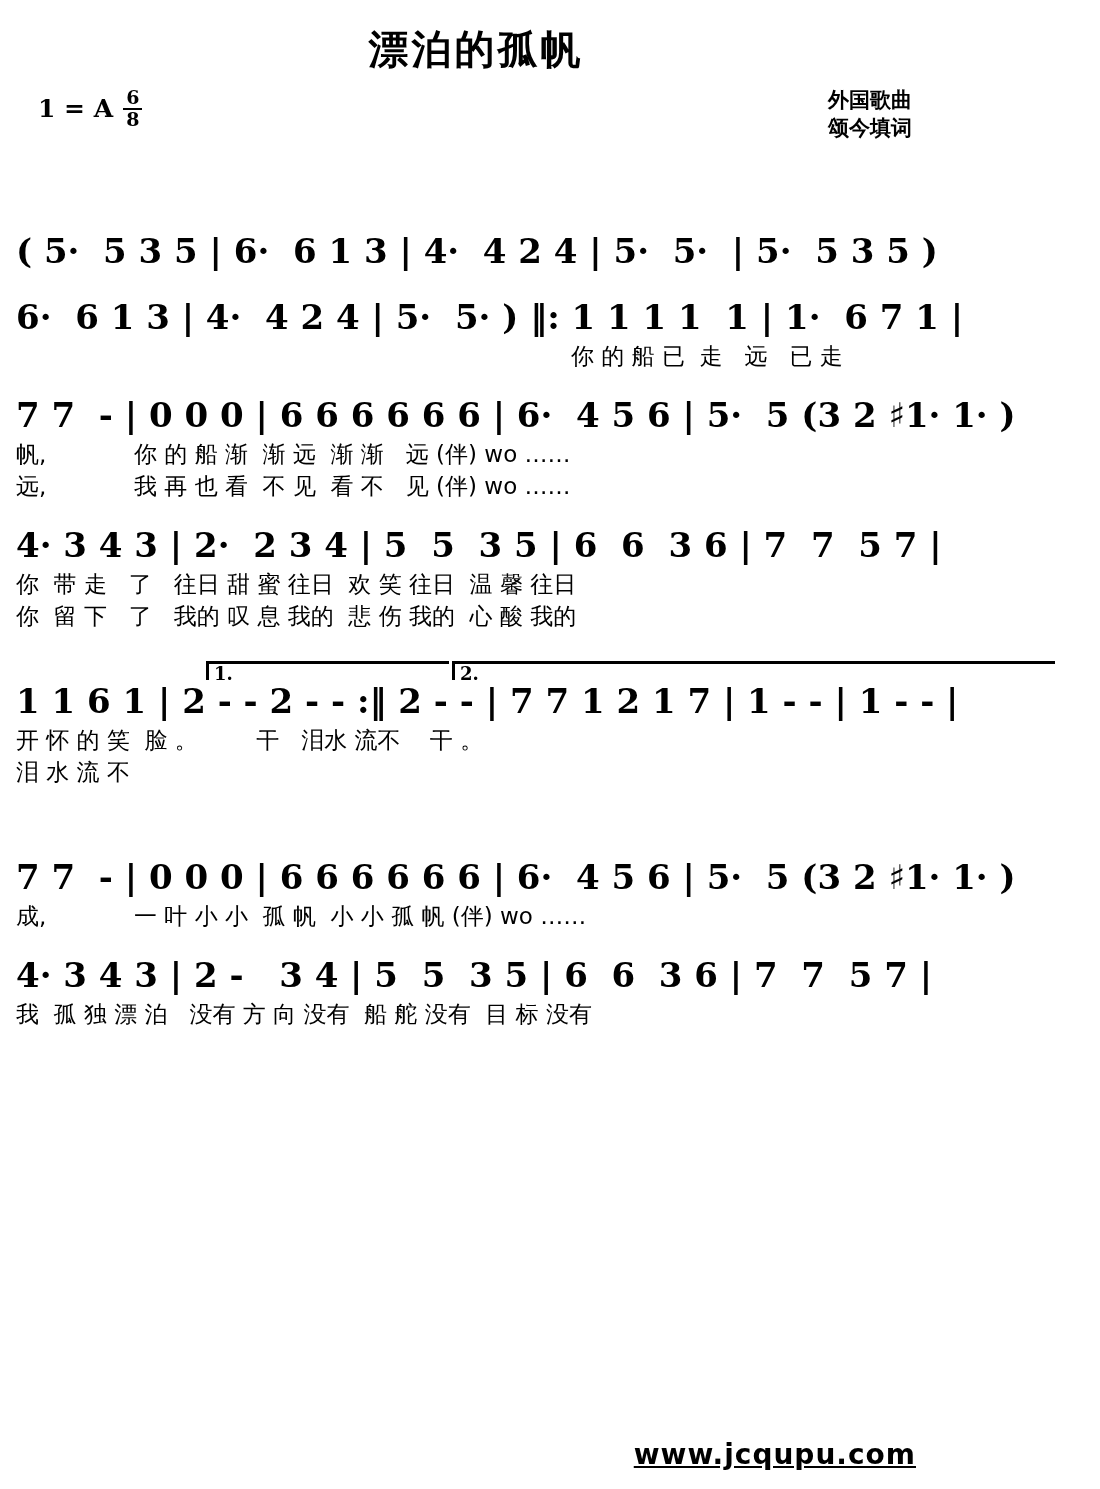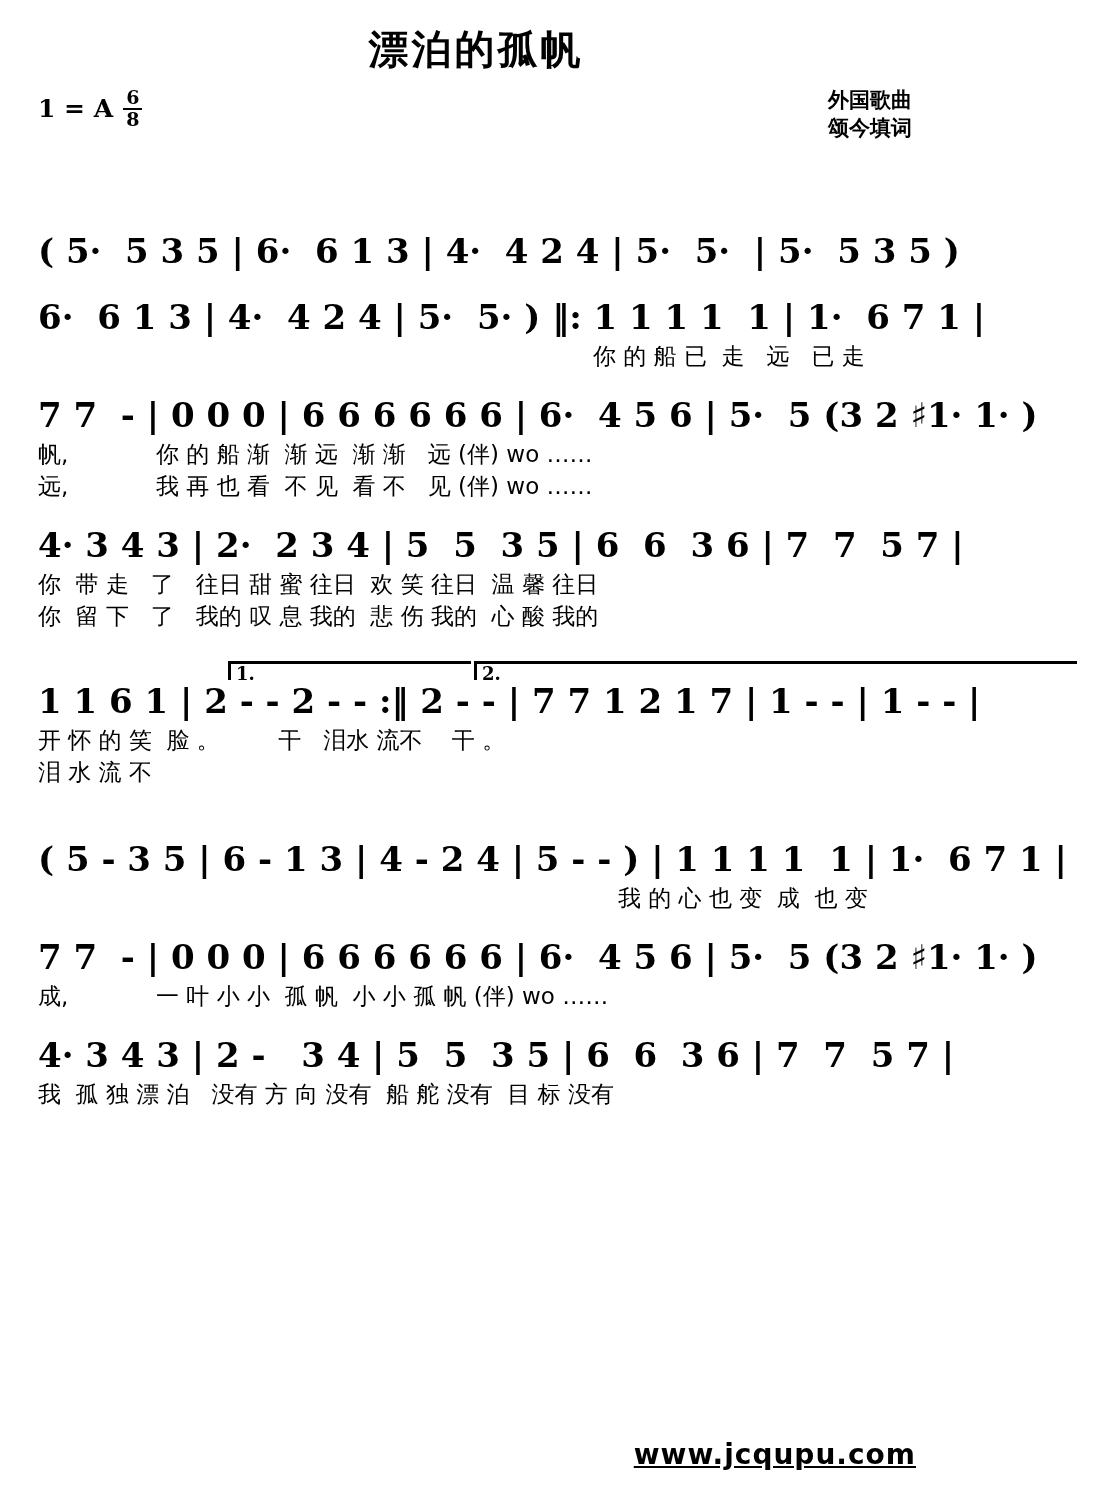--- a/index.html
+++ b/index.html
@@ -57,21 +57,21 @@
     line-height: 1.05;
     margin-left: 10px;
     font-family: "DejaVu Serif", serif;
   }
   .frac .num { border-bottom: 2px solid #000; padding: 0 3px; }
   .frac .den { padding: 0 3px; }
 
   
   .system {
     position: relative;
-    margin: 0 38px;
+    margin: 0 16px;
     text-align: right;
   }
   .notes {
     font-family: "DejaVu Serif", serif;
     font-size: 34px;
     font-weight: bold;
     letter-spacing: 0px;
     white-space: pre;
     line-height: 1.0;
     height: 48px;
@@ -153,24 +153,20 @@
       <div style="position:absolute;left:198px;top:12px;font-size:18px;font-weight:bold;font-family:'DejaVu Serif',serif">1.</div>
       <div style="position:absolute;left:436px;top:10px;width:600px;border-top:3px solid #000;border-left:3px solid #000;height:16px"></div>
       <div style="position:absolute;left:444px;top:12px;font-size:18px;font-weight:bold;font-family:'DejaVu Serif',serif">2.</div>
     </div>
     <div class="notes">1 1 6 1 | 2 - - 2 - - :‖ 2 - - | 7 7 1 2 1 7 | 1 - - | 1 - - |</div>
     <div class="lyric">开 怀 的 笑  脸 。        干   泪水 流不    干 。</div>
     <div class="lyric">泪 水 流 不</div>
   </div>
   <div class="spacer" style="height:46px"></div>
 
-  <div class="system">
-    <div class="notes">( 5 - 3 5 | 6 - 1 3 | 4 - 2 4 | 5 - - ) | 1 1 1 1  1 | 1·  6 7 1 |</div>
-    <div class="lyric" style="padding-left:580px">我 的 心 也 变  成  也 变</div>
-  </div>
   <div class="spacer"></div>
 
   <div class="system">
     <div class="notes">7 7  - | 0 0 0 | 6 6 6 6 6 6 | 6·  4 5 6 | 5·  5 (3 2 ♯1· 1· )</div>
     <div class="lyric">成,            一 叶 小 小  孤 帆  小 小 孤 帆 (伴) wo ……</div>
   </div>
   <div class="spacer"></div>
 
   <div class="system">
     <div class="notes">4· 3 4 3 | 2 -   3 4 | 5  5  3 5 | 6  6  3 6 | 7  7  5 7 |</div>

